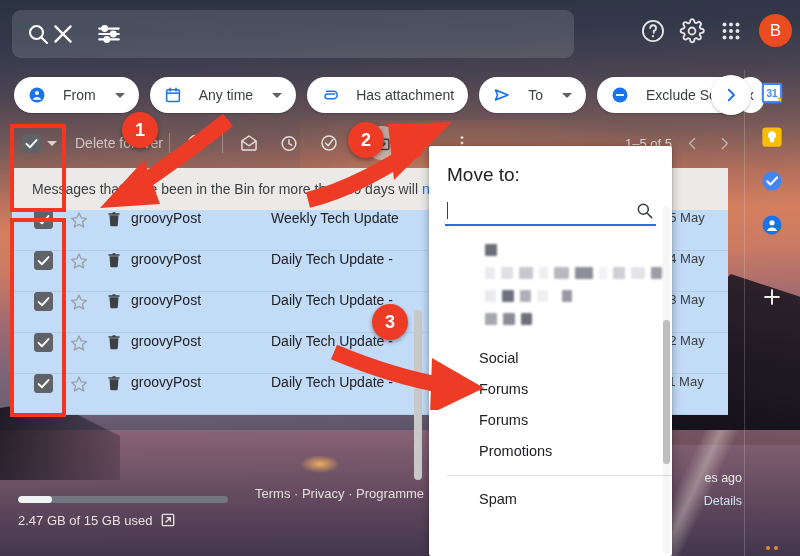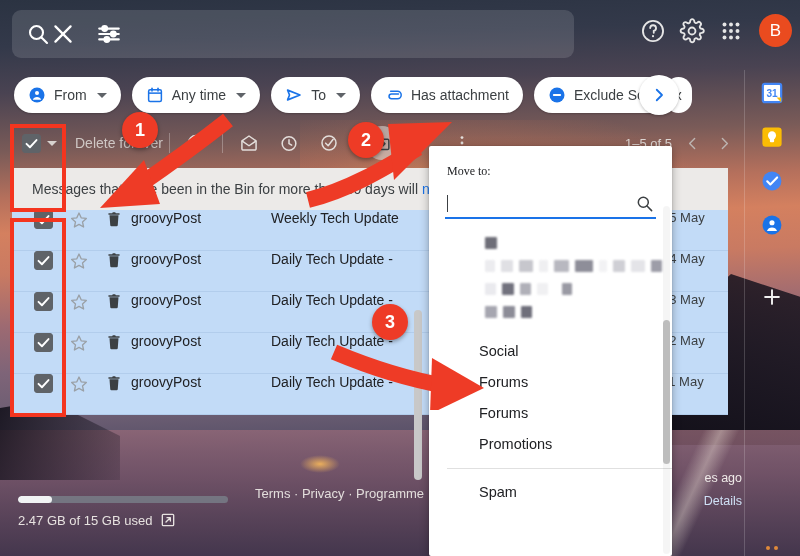--- a/index.html
+++ b/index.html
@@ -71,21 +71,21 @@
     background: #ea4b1f; color: #fff;
     display: flex; align-items: center; justify-content: center;
     font-size: 17px; font-weight: 500; cursor: pointer;
     margin-left: 2px;
   }
 
   
   .chips { position: absolute; left: 14px; top: 75px; display: flex; align-items: center; gap: 11px; }
   .chip {
     height: 36px; border-radius: 18px; background: #fff;
-    display: flex; align-items: center; gap: 8px;
+    display: flex; align-items: center; gap: 17px;
     padding: 7px 14px; font-size: 14px; color: #3c4043;
     white-space: nowrap; cursor: pointer;
     box-shadow: 0 1px 2px rgba(0,0,0,.2);
   }
   .chip .ci { width: 18px; height: 18px; color: #1a73e8; flex: none; }
   .chip .caret {
     width: 0; height: 0; border-left: 5px solid transparent; border-right: 5px solid transparent;
     border-top: 5px solid #5f6368; margin-left: 2px;
   }
   .chip-next {
@@ -177,21 +177,21 @@
   .rail-divider { position: absolute; left: 0; top: 0; width: 1px; height: 486px; background: rgba(255,255,255,.18); }
 
   
   .menu {
     position: absolute; left: 429px; top: 146px;
     width: 243px; height: 410px;
     background: #fff; border-radius: 2px;
     box-shadow: 0 2px 10px rgba(0,0,0,.32), 0 0 0 1px rgba(0,0,0,.04);
     overflow: hidden; z-index: 20;
   }
-  .menu-title { font-size: 12px; color: #202124; padding: 18px 0 10px 18px; font-family: Liberation Serif, serif; }
+  .menu-title { font-size: 19px; color: #202124; padding: 18px 0 10px 18px; }
   .menu-search { margin: 0 16px 0 16px; position: relative; height: 30px; border-bottom: 2px solid #1a73e8; display: flex; align-items: center; }
   .menu-caret { width: 1px; height: 17px; background: #3c4043; margin-left: 2px; animation: blink 1.06s steps(1) infinite; }
   @keyframes blink { 50% { opacity: 0; } }
   .menu-search .mi { position: absolute; right: 2px; width: 19px; height: 19px; color: #3c4043; }
   .redacted { padding: 18px 0 6px 0; }
   .rline { display: flex; gap: 6px; padding-left: 56px; margin-bottom: 11px; }
   .rblk { height: 12px; border-radius: 1px; filter: blur(1.2px); }
   .menu-item {
     height: 31px; display: flex; align-items: center;
     padding-left: 50px; font-size: 14.5px; color: #202124; cursor: pointer;
@@ -314,35 +314,35 @@
           <line x1="8" y1="3" x2="8" y2="6.5" stroke-linecap="round"></line>
           <line x1="16" y1="3" x2="16" y2="6.5" stroke-linecap="round"></line>
         </svg>
       </span>
       <span>Any time</span>
       <span class="caret"></span>
     </div>
 
     <div class="chip">
       <span class="ci">
+        <svg viewBox="0 0 24 24" fill="none" stroke="currentColor" stroke-width="2" stroke-linecap="round">
+          <path d="M18 10.5H8.6a3.2 3.2 0 0 0 0 6.4h8.1a4.9 4.9 0 0 0 0-9.8H7.5"></path>
+        </svg>
+      </span>
+      <span>Has attachment</span>
+    </div>
+
+    <div class="chip">
+      <span class="ci">
         <svg viewBox="0 0 24 24" fill="none" stroke="currentColor" stroke-width="2.2" stroke-linecap="round" stroke-linejoin="round">
           <path d="M3.5 5.5 20 12 3.5 18.5 6 12z"></path>
         </svg>
       </span>
       <span>To</span>
       <span class="caret"></span>
-    </div>
-
-    <div class="chip">
-      <span class="ci">
-        <svg viewBox="0 0 24 24" fill="none" stroke="currentColor" stroke-width="2" stroke-linecap="round">
-          <path d="M18 10.5H8.6a3.2 3.2 0 0 0 0 6.4h8.1a4.9 4.9 0 0 0 0-9.8H7.5"></path>
-        </svg>
-      </span>
-      <span>Has attachment</span>
     </div>
 
     <div class="chip">
       <span class="ci">
         <svg viewBox="0 0 24 24" fill="currentColor">
             <circle cx="12" cy="12" r="10"></circle>
             <rect x="6.5" y="10.8" width="11" height="2.4" rx="1.2" fill="#fff"></rect>
           </svg>
       </span>
       <span>Exclude Social</span>

